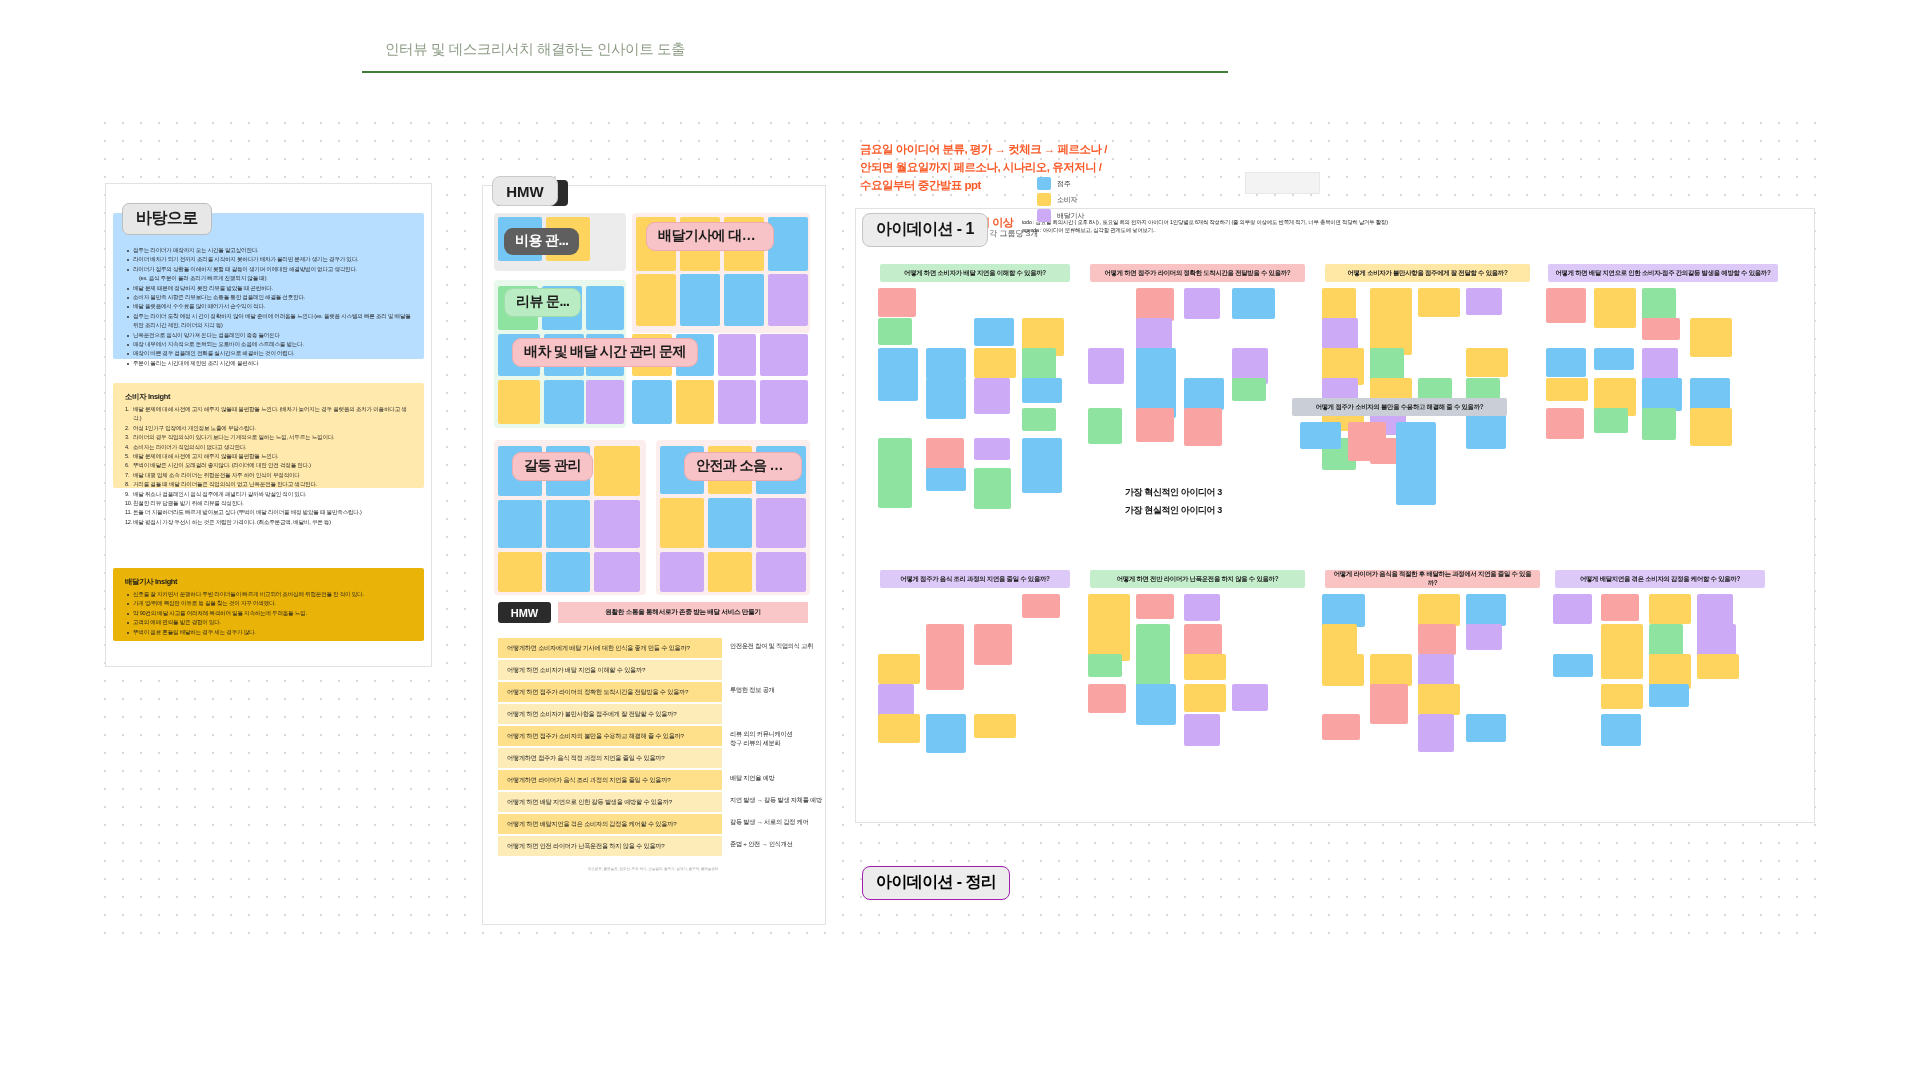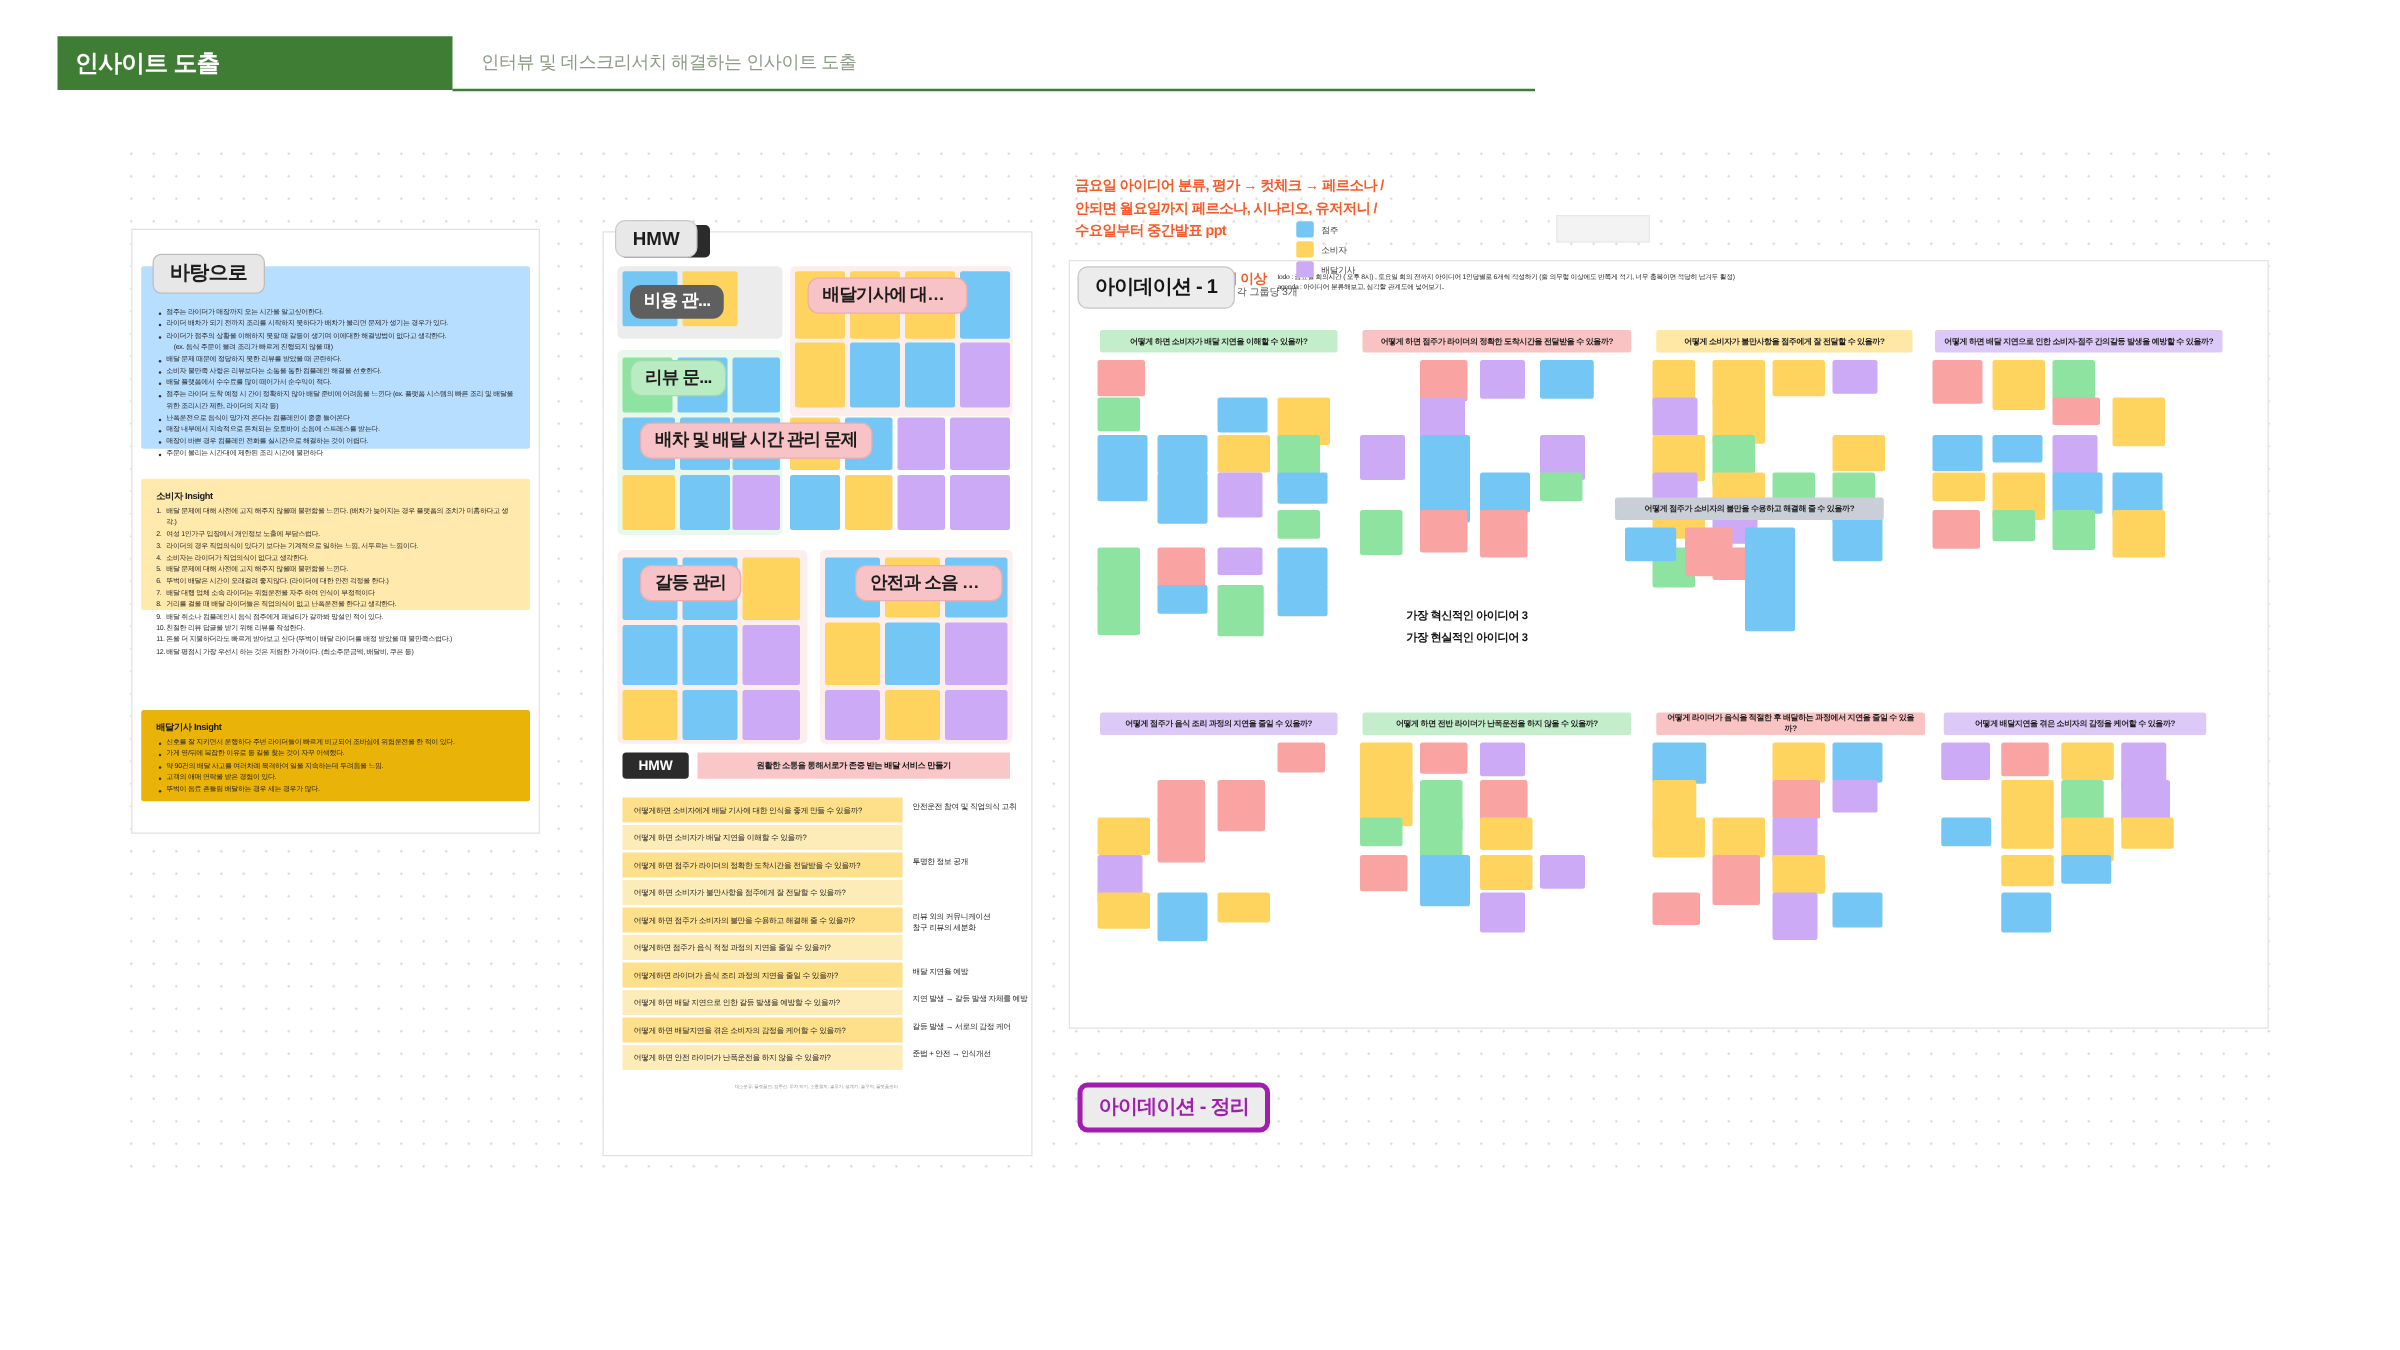--- a/index.html
+++ b/index.html
@@ -100,22 +100,22 @@
   .cluster-title{ position:absolute; height:18px; border-radius:2px; display:flex; align-items:center;
     justify-content:center; font-size:6.4px; font-weight:bold; color:#1e1e1e; letter-spacing:-.3px;
     padding:0 6px; text-align:center; }
   .ct-green{ background:#c4eecb; }
   .ct-pink { background:#f9c3c3; }
   .ct-yellow{background:#ffe7a6; }
   .ct-purple{background:#ddc9f7; }
   .ct-grey { background:#c9ced7; }
   .best{ position:absolute; font-size:9px; font-weight:bold; color:#141414; letter-spacing:-.4px; }
 
-  #idea-sum-head{ position:absolute; left:862px; top:866px; background:#ececec; border:4px solid #a21caf;
-    border-radius:8px; padding:5px 13px 6px; font-size:16px; font-weight:bold; color:#a21caf;
+  #idea-sum-head{ position:absolute; left:862px; top:866px; background:#ececec; border:1px solid #a21caf;
+    border-radius:8px; padding:5px 13px 6px; font-size:16px; font-weight:bold; color:#000000;
     letter-spacing:-.6px; }
 
   .red-memo{ position:absolute; left:860px; top:140px; font-size:11.5px; font-weight:bold;
     color:#fa5a28; line-height:18px; letter-spacing:-.5px; z-index:30; }
 
   .legend-box{ position:absolute; left:1037px; top:177px; z-index:30; }
   .legend-row{ display:flex; align-items:center; gap:6px; margin-bottom:3px; }
   .legend-sq{ width:14px; height:13px; border-radius:2px; }
   .legend-tx{ font-size:7px; color:#444; letter-spacing:-.2px; }
 
@@ -124,23 +124,20 @@
 </head>
 <body>
 
 <div class="canvas"></div>
 <div class="canvas-white-top"></div>
 <div class="canvas-white-bot"></div>
 <div class="canvas-white-l"></div>
 <div class="canvas-white-r"></div>
 
 <div class="header">
-  <div class="hdr-tab">
-    <span class="hdr-tab-label">인사이트 도출</span>
-  </div>
   <div class="hdr-sub">인터뷰 및 데스크리서치 해결하는 인사이트 도출</div>
   <div class="hdr-rule"></div>
 </div>
 
 <div class="red-memo" id="red-memo">금요일 아이디어 분류, 평가 → 컷체크 → 페르소나 /<br>안되면 월요일까지 페르소나, 시나리오, 유저저니 /<br>수요일부터 중간발표 ppt</div>
 <div class="legend-box" id="legend-box">
     <div class="legend-row">
       <span class="legend-sq" style="background: rgb(116, 199, 245);"></span>
       <span class="legend-tx">점주</span>
     </div>

